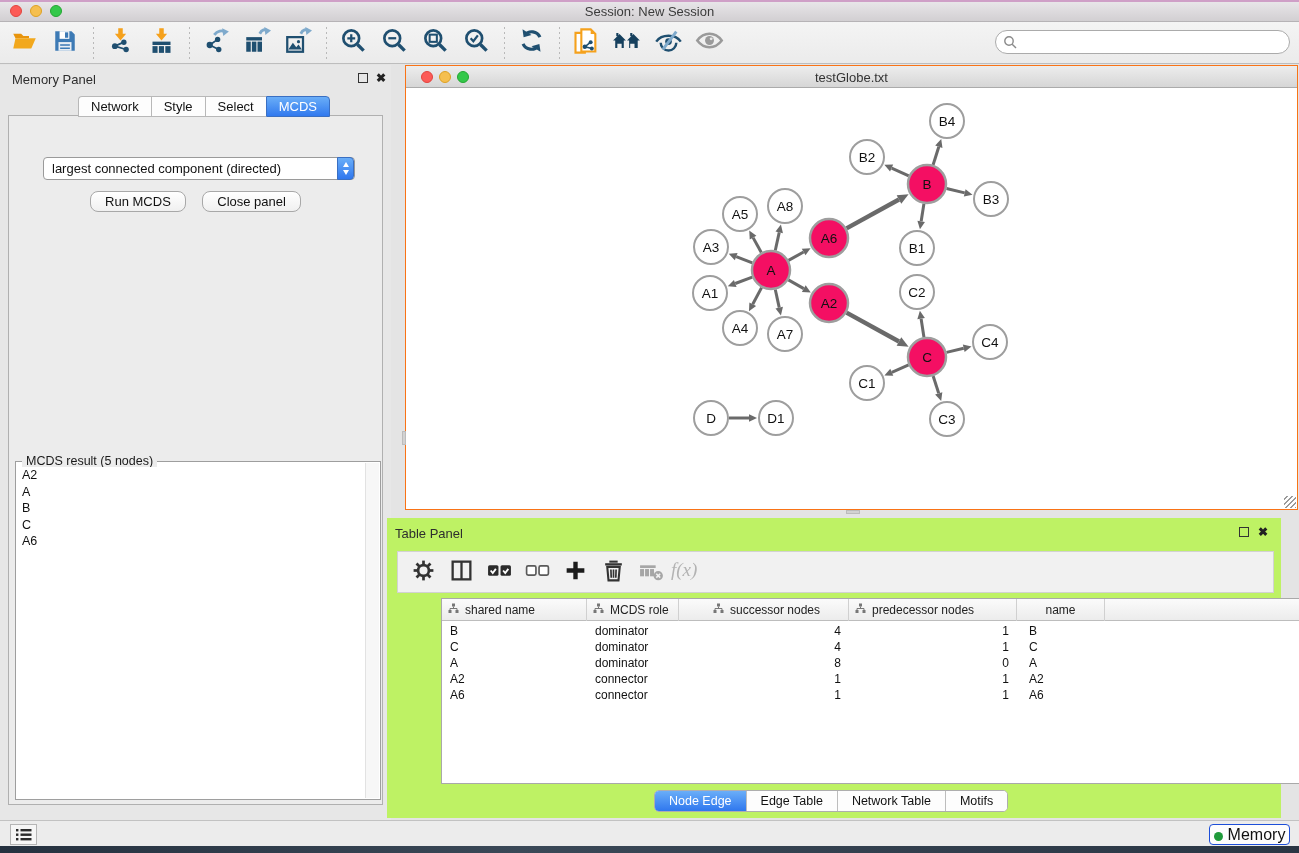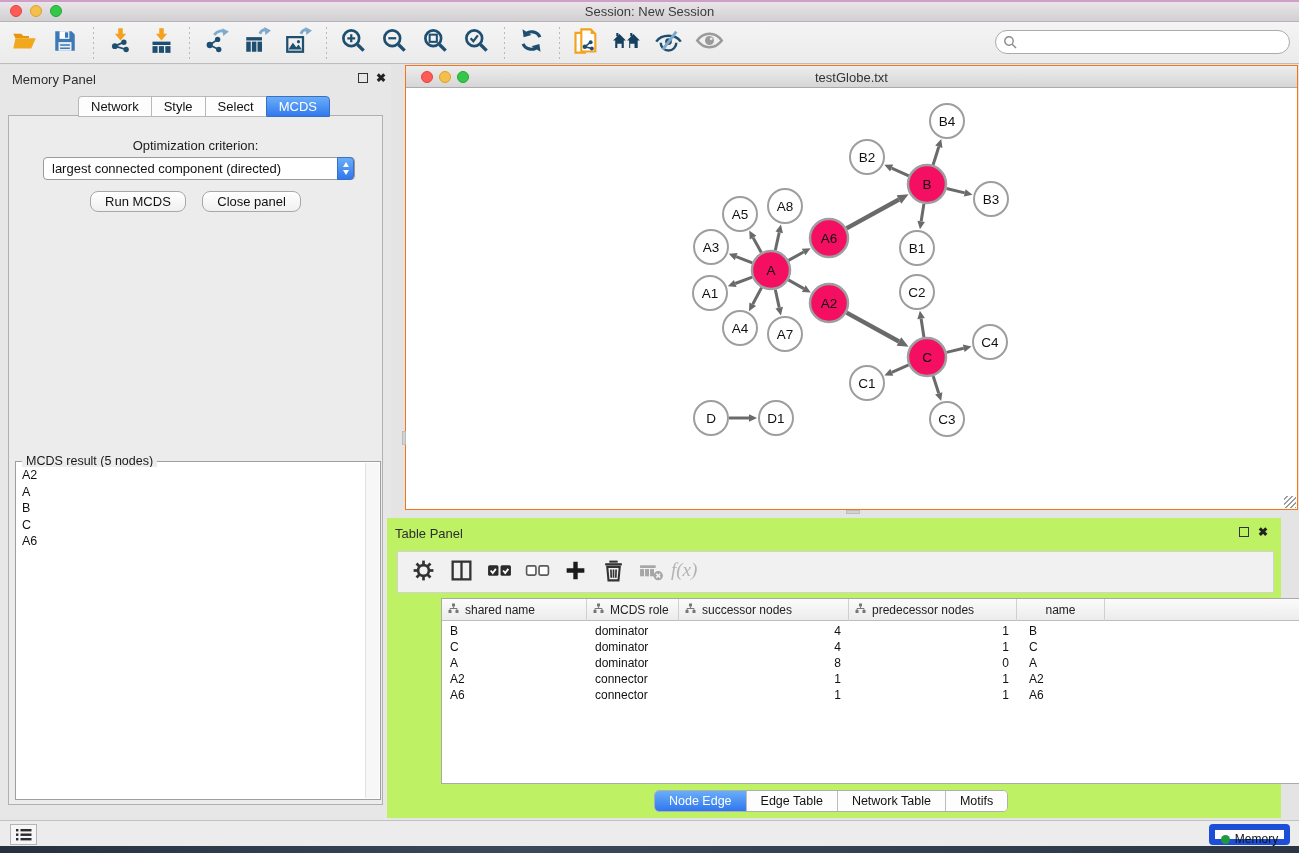--- a/index.html
+++ b/index.html
@@ -123,21 +123,21 @@
   .tp-tab:last-child { border-right:none; }
   .tp-tab.active { background:linear-gradient(#6aaef8,#2f77ee); color:#fff; }
 
   
   .statusbar { position:absolute; left:0; top:820px; width:1299px; height:26px;
     background:#ececec; border-top:1px solid #c2c2c2; }
   .list-btn { position:absolute; left:10px; top:3px; width:27px; height:21px;
     background:#f6f6f6; border:1px solid #b5b5b5; display:flex; align-items:center;
     justify-content:center; }
   .memory-btn { position:absolute; right:9px; top:3px; width:81px; height:21px;
-    background:#fdfdfd; border:6px solid #1d4ed8; border-radius:4px; font-size:12px;
+    background:#fdfdfd; border:1px solid #1d4ed8; border-radius:4px; font-size:16px;
     color:#111; text-align:center; line-height:19px; }
   .memory-btn .dot { display:inline-block; width:9px; height:9px; border-radius:50%;
     background:#1f9a3a; margin-right:5px; vertical-align:-1px; }
   .wallpaper { position:absolute; left:0; top:846px; width:1299px; height:7px;
     background:linear-gradient(90deg,#25313f,#3a4857 40%,#2a3644); }
 </style>
 </head>
 <body>
 
 <div class="titlebar">
@@ -309,21 +309,20 @@
   <span class="cp-close close-btn">✖</span>
 
   <div class="cp-box"></div>
   <div class="cp-tabs" id="cp-tabs">
       <div class="cp-tab">Network</div>
       <div class="cp-tab">Style</div>
       <div class="cp-tab">Select</div>
       <div class="cp-tab active">MCDS</div>
     </div>
 
-  <div class="opt-label">Optimization criterion:</div>
 
   <div class="criterion">
     <span>largest connected component (directed)</span>
     <span class="stepper">
       <span class="up"></span>
         <span class="dn"></span>
     </span>
   </div>
 
   <div class="cp-buttons">
@@ -612,21 +611,21 @@
           <span><svg width="11" height="11" viewBox="0 0 11 11" style="flex:0 0 auto">
               <g fill="#777">
                 <rect x="4" y="0.5" width="3" height="3"></rect>
                 <rect x="0.5" y="7" width="3" height="3"></rect>
                 <rect x="7.5" y="7" width="3" height="3"></rect>
               </g>
               <path d="M5.5 3.5v2M2 7V5.5h7V7" fill="none" stroke="#777" stroke-width="1"></path>
             </svg></span>
           <span>MCDS role</span>
         </div>
-        <div class="dt-hcell" style="width: 170px;">
+        <div class="dt-hcell" style="width: 170px; justify-content: center;">
           <span><svg width="11" height="11" viewBox="0 0 11 11" style="flex:0 0 auto">
               <g fill="#777">
                 <rect x="4" y="0.5" width="3" height="3"></rect>
                 <rect x="0.5" y="7" width="3" height="3"></rect>
                 <rect x="7.5" y="7" width="3" height="3"></rect>
               </g>
               <path d="M5.5 3.5v2M2 7V5.5h7V7" fill="none" stroke="#777" stroke-width="1"></path>
             </svg></span>
           <span>successor nodes</span>
         </div>

